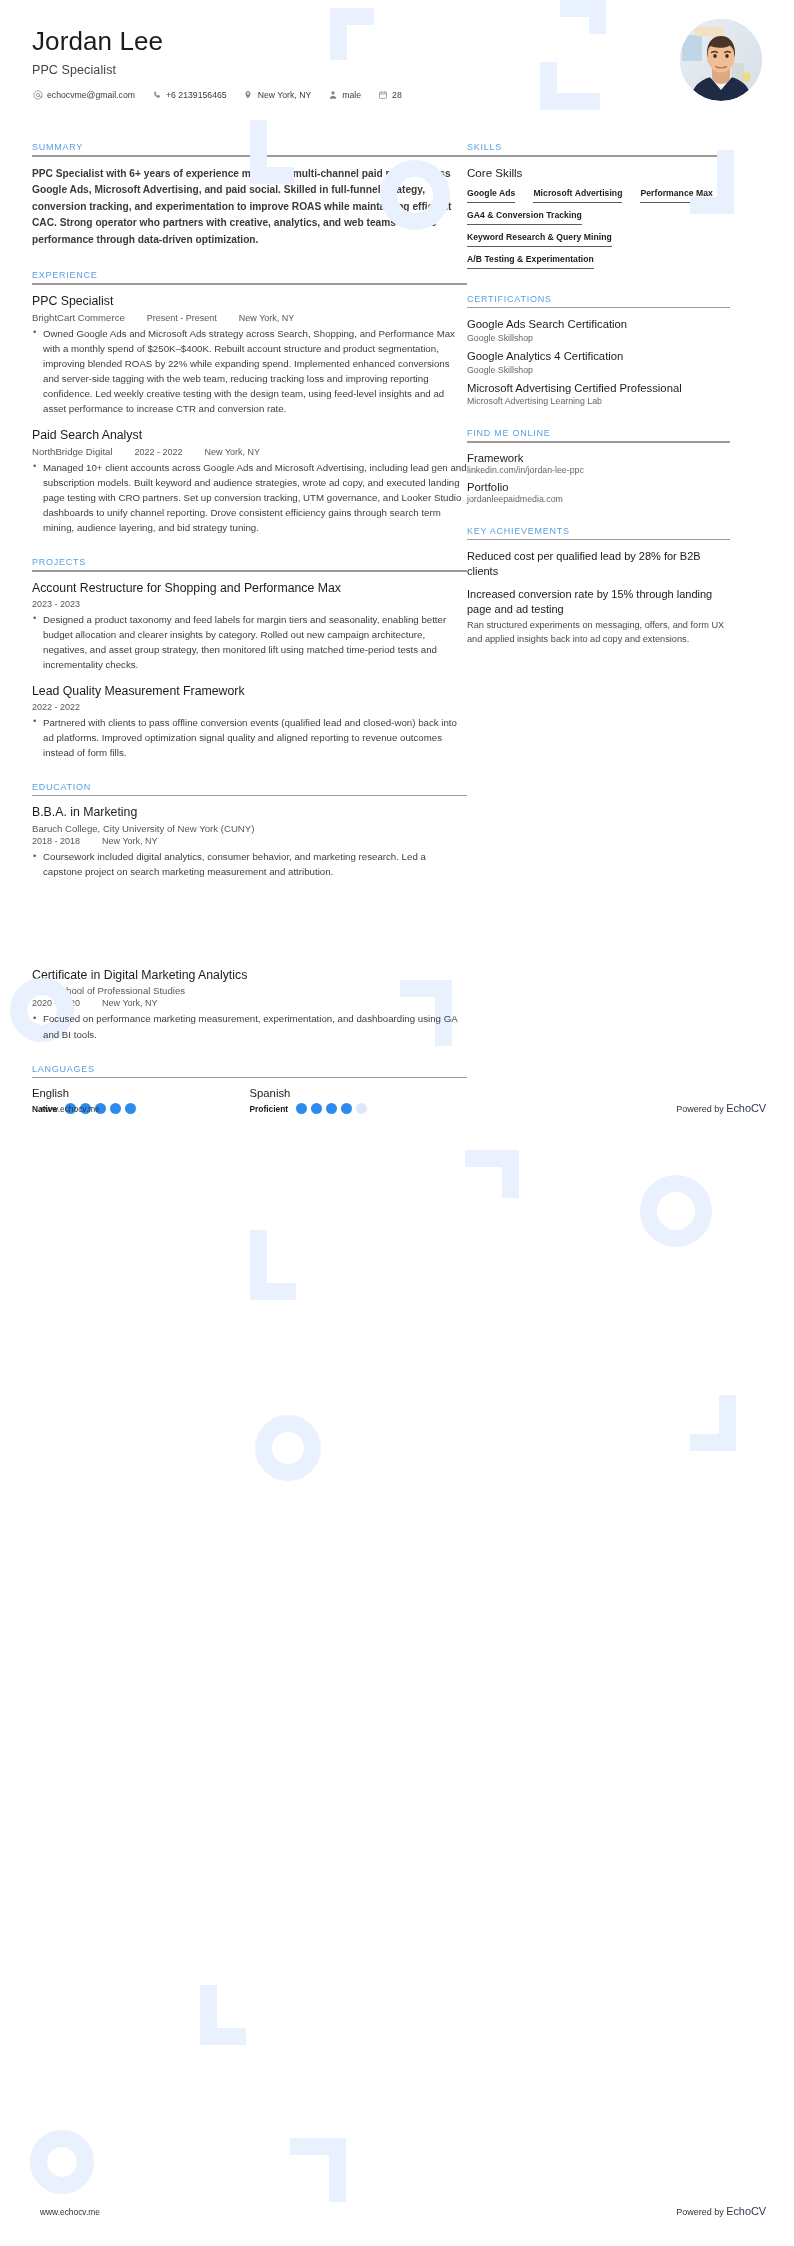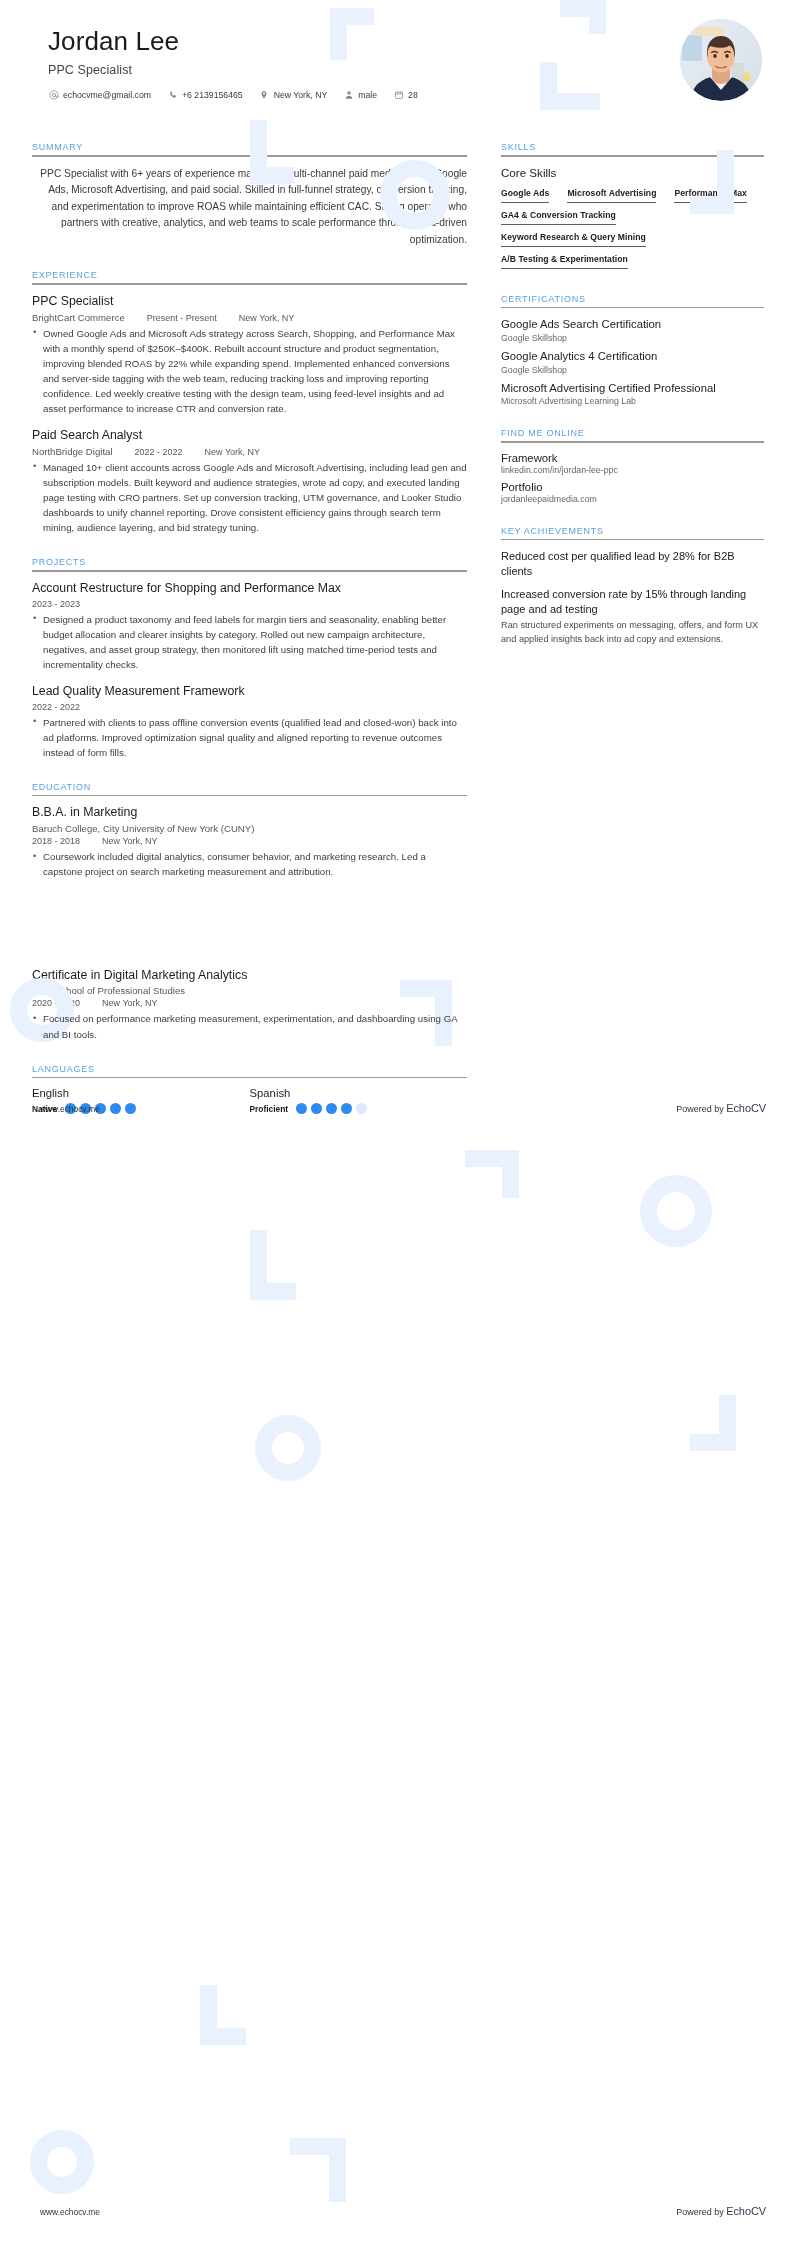--- a/index.html
+++ b/index.html
@@ -23,21 +23,21 @@
     border: 17px solid #e8f1fd;
   }
   .wm-o {
     border: 17px solid #e8f1fd;
     border-radius: 50%;
   }
 
   
   .header {
     position: relative;
-    padding: 26px 32px 0 48px;
+    padding: 26px 32px 0 32px;
     min-height: 120px;
   }
   .name {
     font-size: 26px;
     font-weight: 400;
     letter-spacing: 0.1px;
     color: #1b1b1b;
     line-height: 1.18;
   }
   .role {
@@ -82,21 +82,20 @@
     overflow: hidden;
     background: #cfd9e4;
   }
   .avatar svg { display: block; width: 82px; height: 82px; }
 
   
   .columns {
     display: flex;
     align-items: flex-start;
     padding: 0 32px;
-    gap: 34px;
   }
   .col-left  { width: 435px; flex: 0 0 435px; }
   .col-right { width: 263px; flex: 0 0 263px; }
 
   
   .section { margin-top: 22px; }
   .section-title {
     font-size: 9px;
     letter-spacing: 0.75px;
     color: #5aa0e0;
@@ -108,21 +107,22 @@
     background: #9a9a9a;
     width: 100%;
     margin-bottom: 9px;
   }
 
   
   .summary-text {
     font-size: 10.2px;
     line-height: 1.62;
     color: #3a3a3a;
-    text-align: right;
+    text-align: left;
+    font-weight: bold;
   }
 
   .entry { margin-bottom: 12px; }
   .entry:last-child { margin-bottom: 0; }
   .entry-title {
     font-size: 12.3px;
     color: #1d1d1d;
     font-weight: 400;
     line-height: 1.3;
   }

